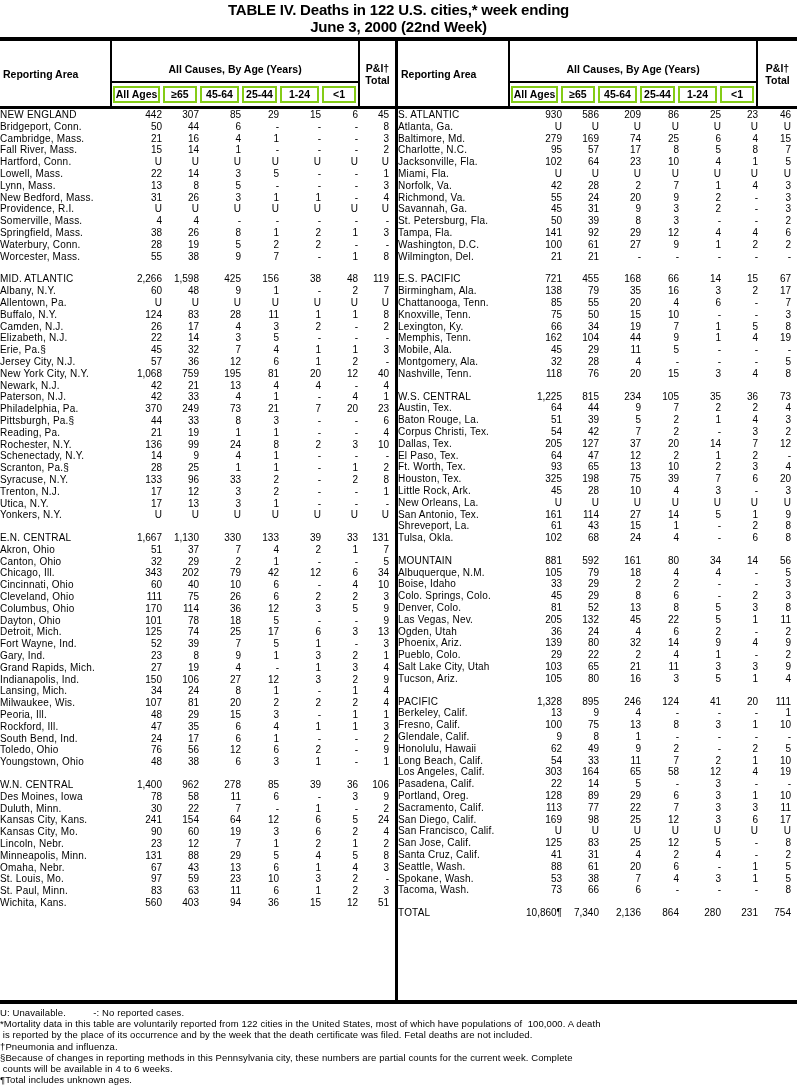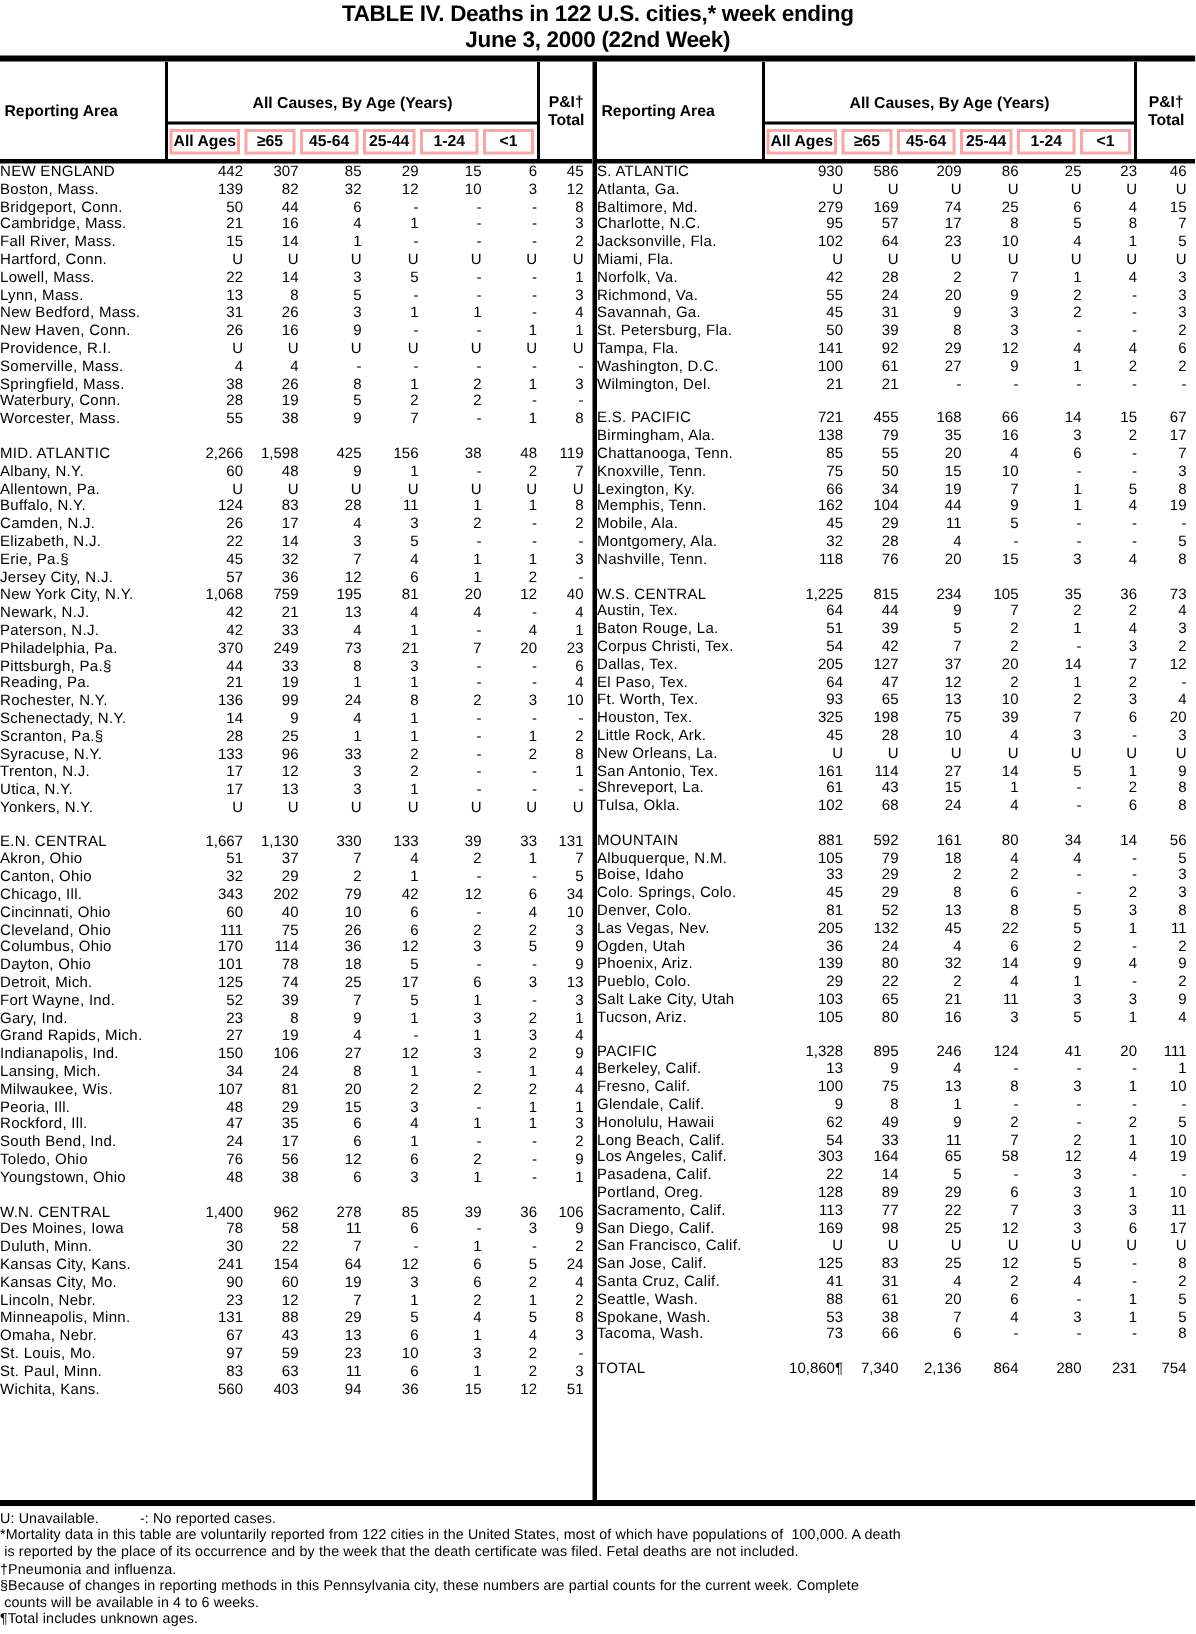--- a/index.html
+++ b/index.html
@@ -38,21 +38,21 @@
   .hdr-mid{width:246px;box-sizing:border-box;display:flex;flex-direction:column;}
   .hdr-group{
     height:26px;border-bottom:2px solid #000;box-sizing:border-box;
     display:flex;align-items:center;justify-content:center;text-align:center;margin-top:16px;
   }
   .hdr-ages{
     flex:1;display:grid;
     grid-template-columns:50px 37px 42px 38px 42px 37px;
   }
   .agebox{
-    border:2px solid #fca5a5;margin:3px 2px 3px 1px;
+    border:2px solid #84cc16;margin:3px 2px 3px 1px;
     display:flex;align-items:center;justify-content:center;
     text-align:center;line-height:11px;font-size:10.5px;
   }
   .hdr-pi{
     flex:1;box-sizing:border-box;border-left:2px solid #000;
     display:flex;flex-direction:column;align-items:center;justify-content:center;
     line-height:12px;text-align:center;
   }
   
   table.body{
@@ -120,30 +120,20 @@
               <td class="area">NEW ENGLAND</td>
               <td class="num">442</td>
               <td class="num">307</td>
               <td class="num">85</td>
               <td class="num">29</td>
               <td class="num">15</td>
               <td class="num">6</td>
               <td class="num">45</td>
             </tr>
             <tr>
-              <td class="area">Boston, Mass.</td>
-              <td class="num">139</td>
-              <td class="num">82</td>
-              <td class="num">32</td>
-              <td class="num">12</td>
-              <td class="num">10</td>
-              <td class="num">3</td>
-              <td class="num">12</td>
-            </tr>
-            <tr>
               <td class="area">Bridgeport, Conn.</td>
               <td class="num">50</td>
               <td class="num">44</td>
               <td class="num">6</td>
               <td class="num">-</td>
               <td class="num">-</td>
               <td class="num">-</td>
               <td class="num">8</td>
             </tr>
             <tr>
@@ -198,30 +188,20 @@
             </tr>
             <tr>
               <td class="area">New Bedford, Mass.</td>
               <td class="num">31</td>
               <td class="num">26</td>
               <td class="num">3</td>
               <td class="num">1</td>
               <td class="num">1</td>
               <td class="num">-</td>
               <td class="num">4</td>
-            </tr>
-            <tr>
-              <td class="area">New Haven, Conn.</td>
-              <td class="num">26</td>
-              <td class="num">16</td>
-              <td class="num">9</td>
-              <td class="num">-</td>
-              <td class="num">-</td>
-              <td class="num">1</td>
-              <td class="num">1</td>
             </tr>
             <tr>
               <td class="area">Providence, R.I.</td>
               <td class="num">U</td>
               <td class="num">U</td>
               <td class="num">U</td>
               <td class="num">U</td>
               <td class="num">U</td>
               <td class="num">U</td>
               <td class="num">U</td>

